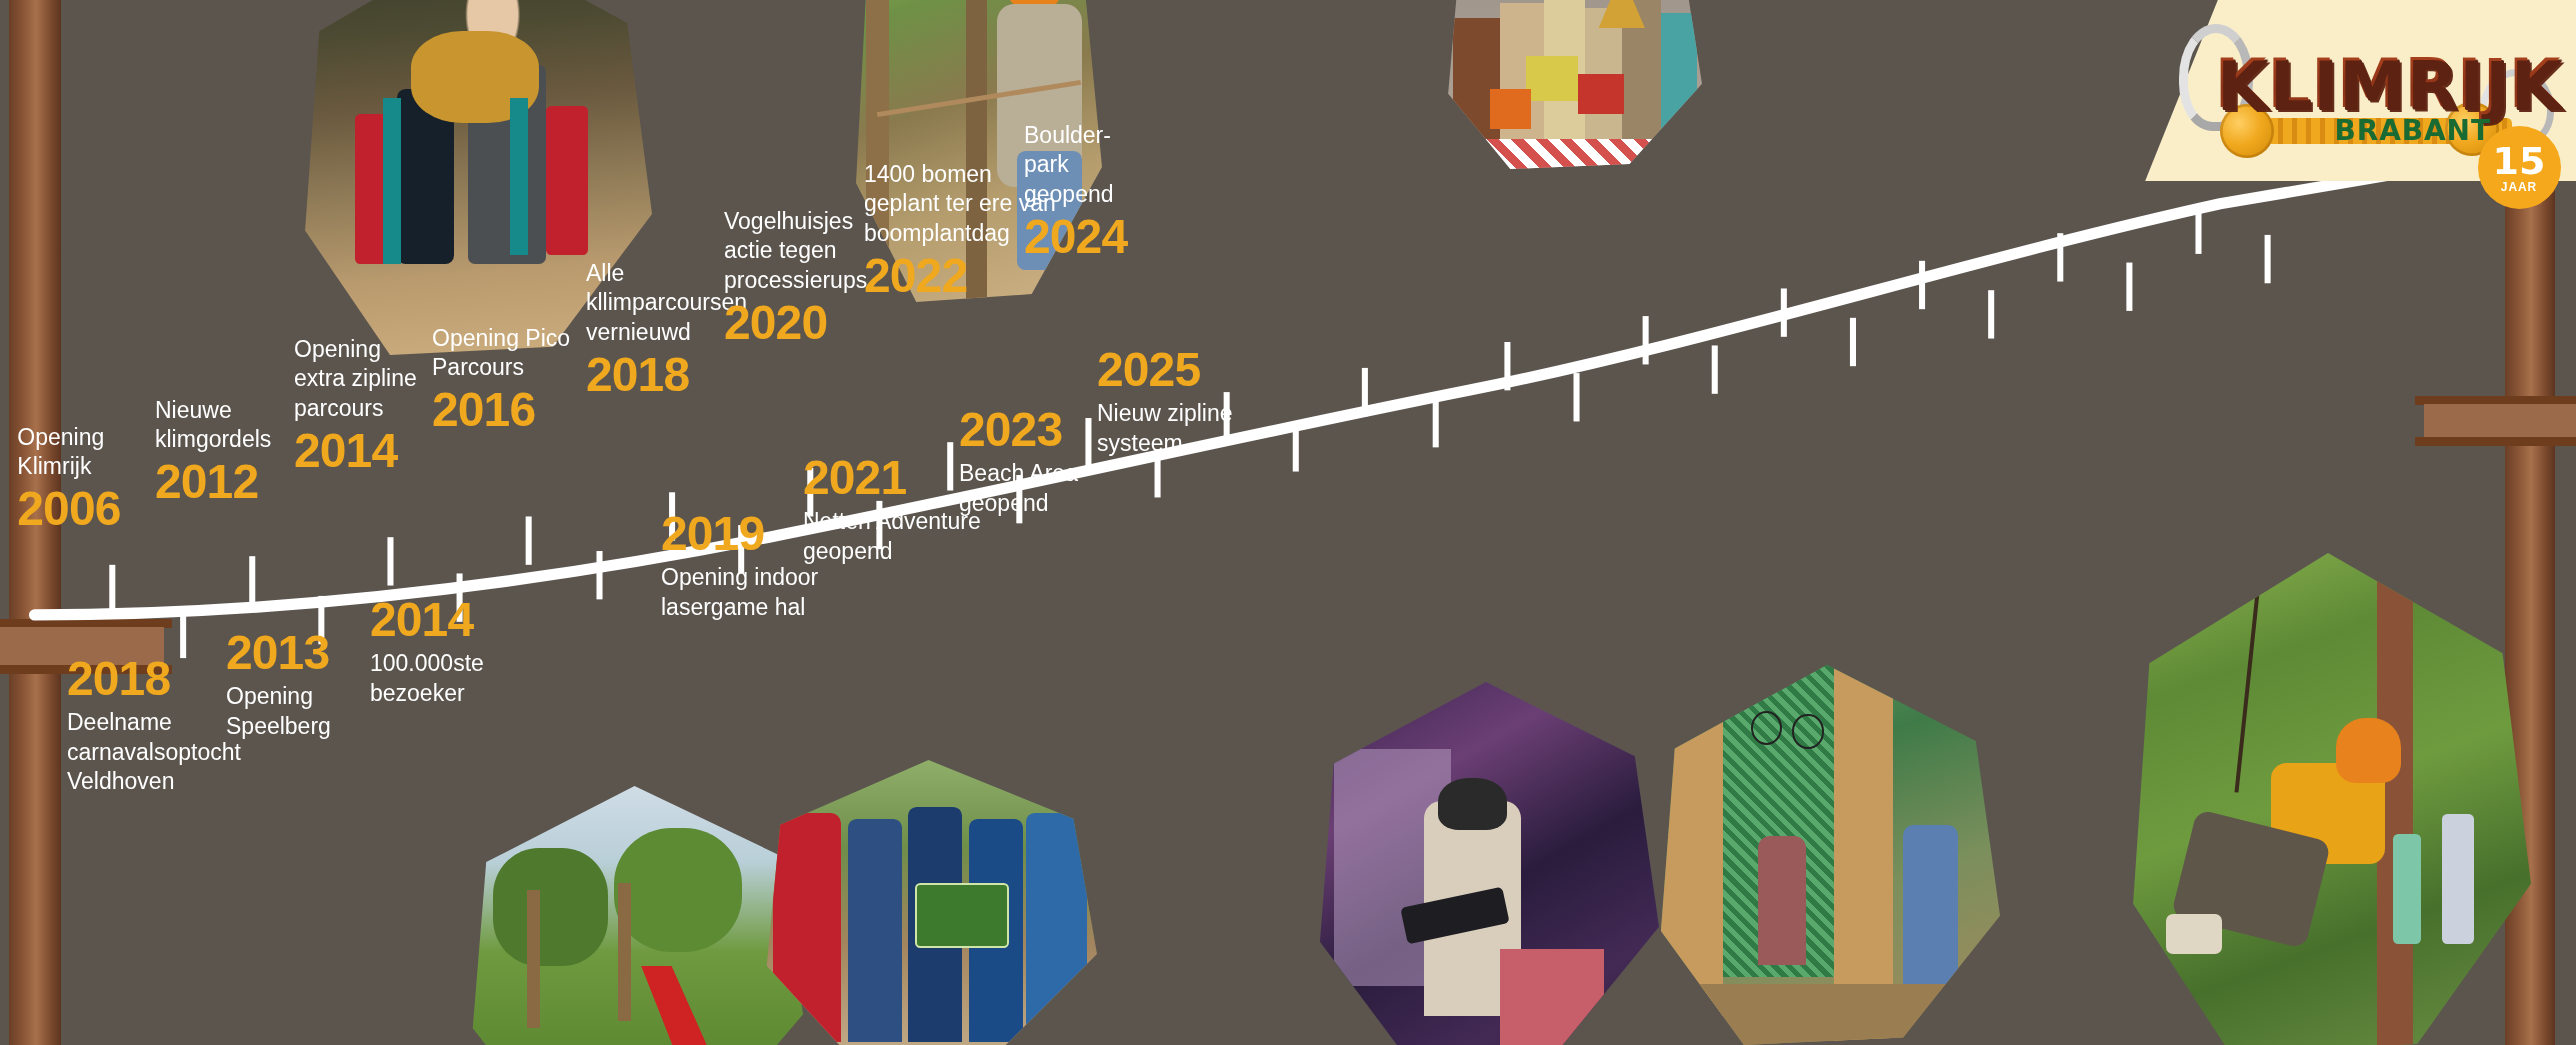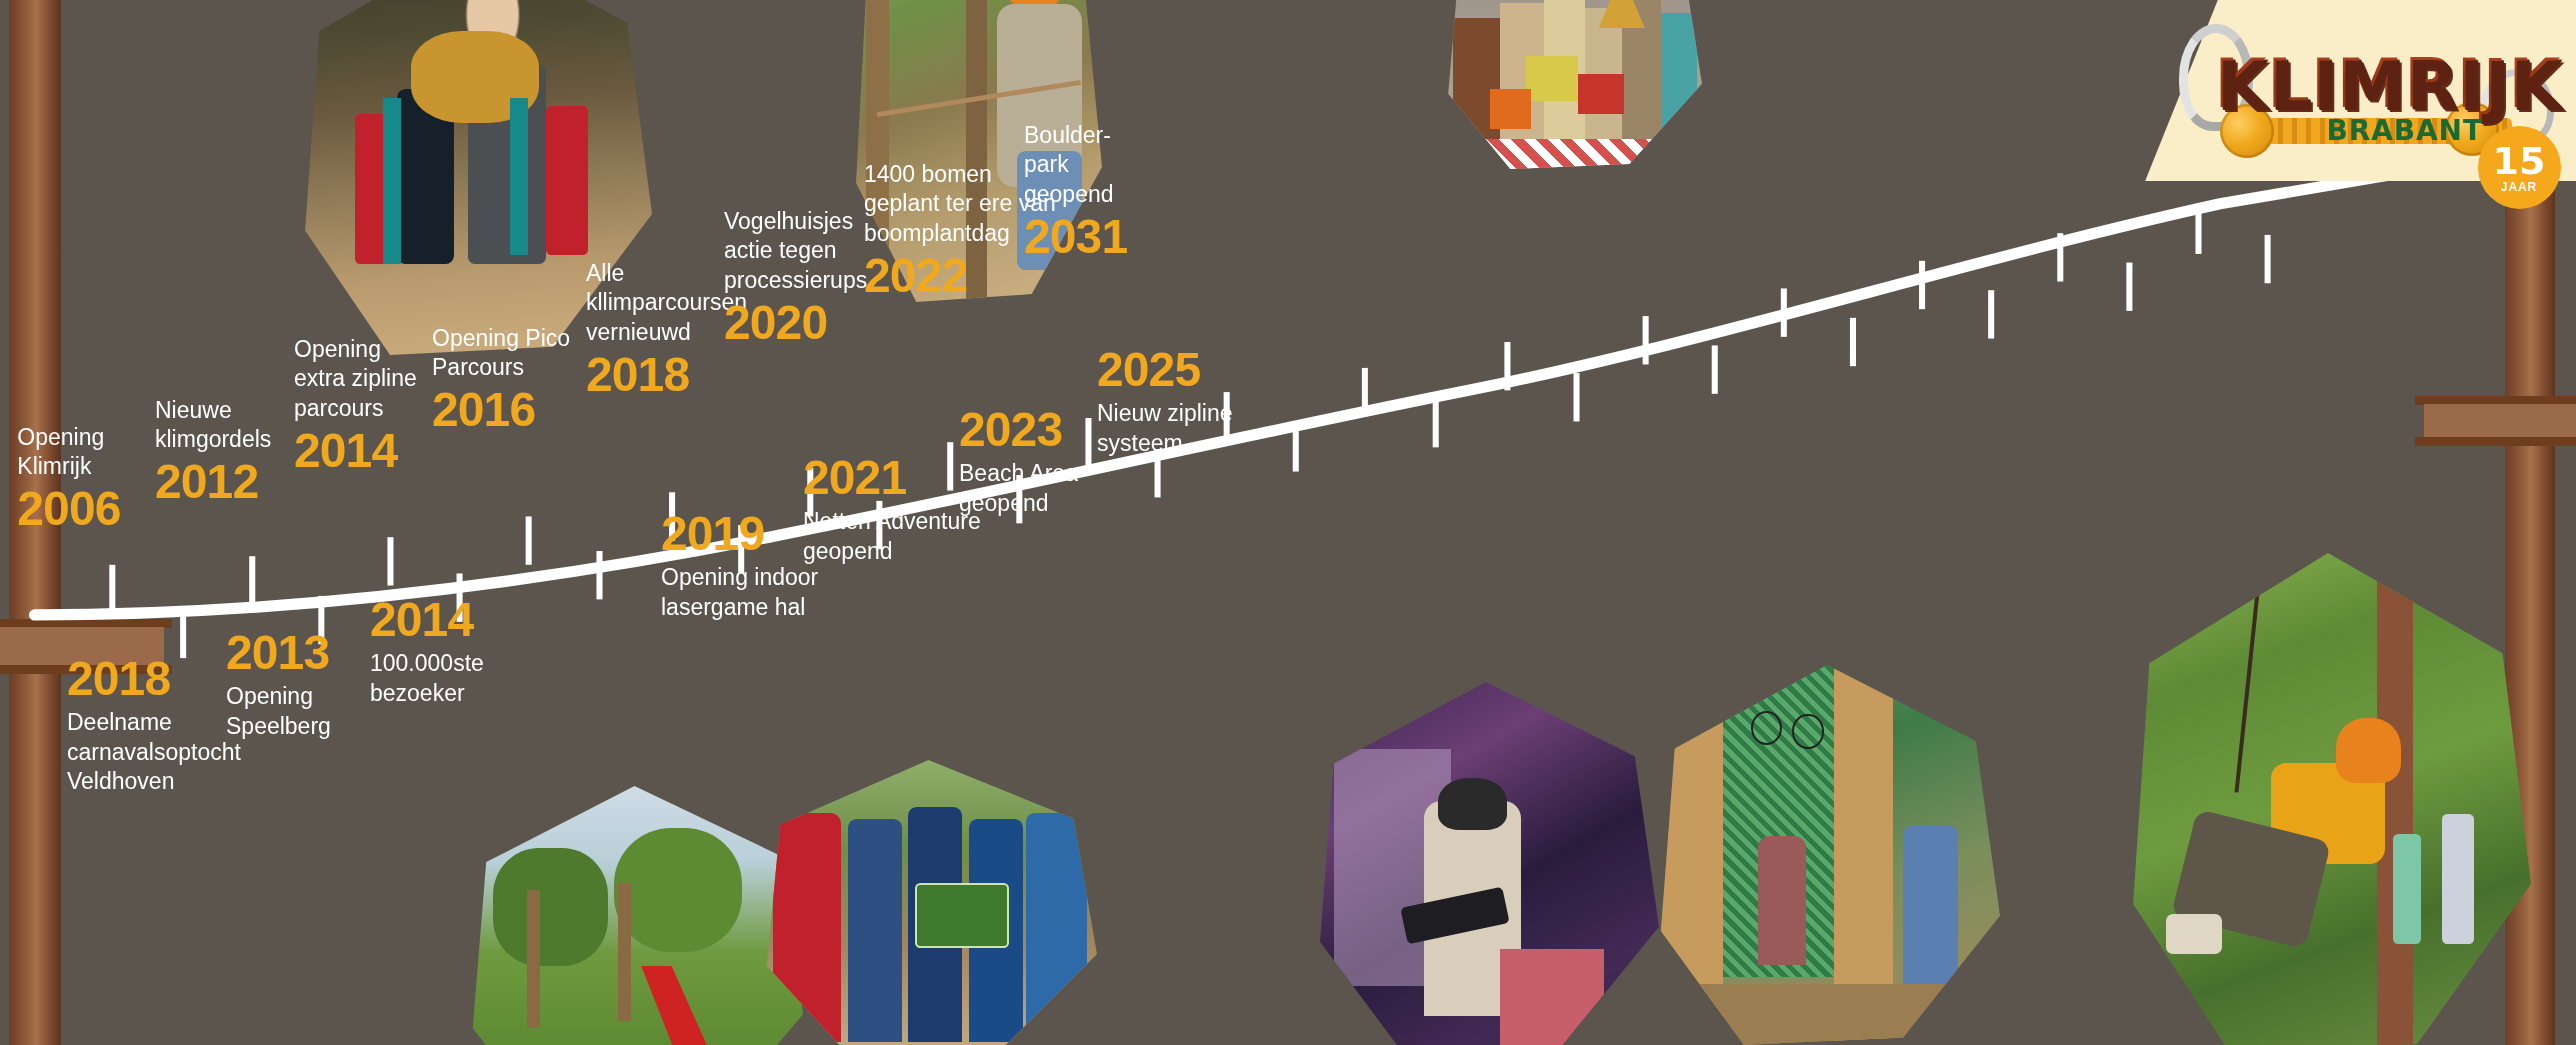--- a/index.html
+++ b/index.html
@@ -90,20 +90,21 @@
     white-space: nowrap;
   }
   .logo-sub {
     position: absolute;
     left: 186px; top: 107px;
     font-size: 28px;
     font-weight: 700;
     letter-spacing: 0.9px;
     color: #196b33;
     font-family: "DejaVu Sans", sans-serif;
+    padding-left: 8px;
   }
   .rope {
     position: absolute;
     left: 86px; top: 111px;
     width: 285px; height: 26px;
     background: repeating-linear-gradient(90deg, #f0a81e 0 8.6px, #d98c12 8.6px 14px);
     border-radius: 5.2px;
   }
   .knot {
     position: absolute;
@@ -351,21 +352,21 @@
     <div class="year">2022</div>
   </div>
 
   <div class="entry below" style="left:959px; top:406px; width:207px;">
     <div class="year">2023</div>
     <div class="desc">Beach Area<br>geopend</div>
   </div>
 
   <div class="entry above" style="left:1024px; top:121px; width:173px;">
     <div class="desc">Boulder-<br>park<br>geopend</div>
-    <div class="year">2031</div>
+    <div class="year">2024</div>
   </div>
 
   <div class="entry below" style="left:1097px; top:346px; width:207px;">
     <div class="year">2025</div>
     <div class="desc">Nieuw zipline<br>systeem</div>
   </div>
 
   <div id="logo-banner"></div>
   <div id="logo-wrap">
 

